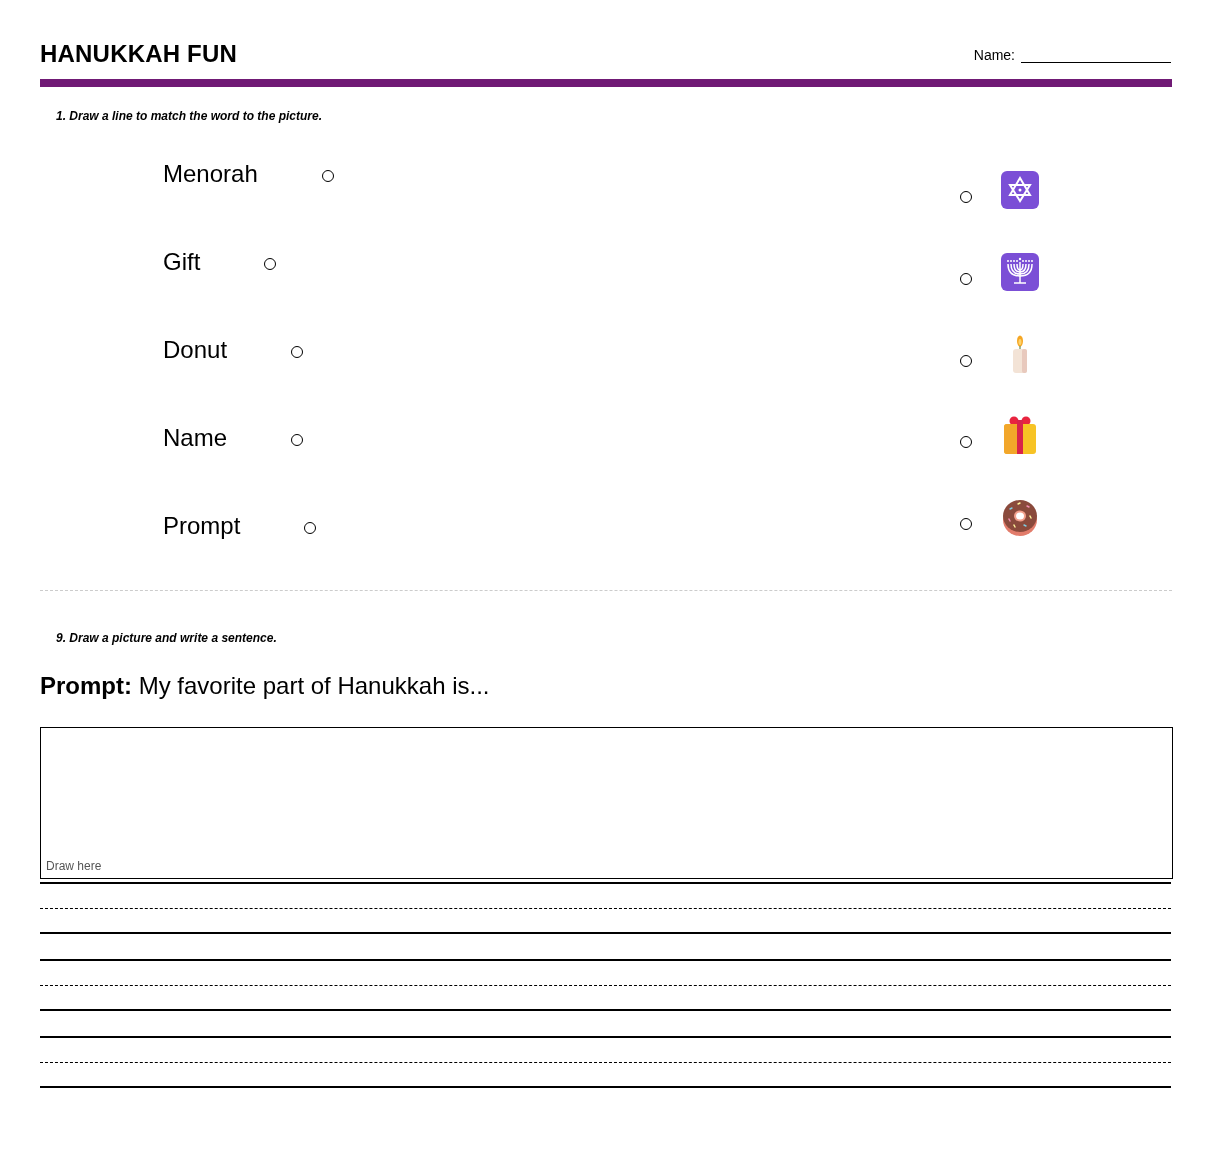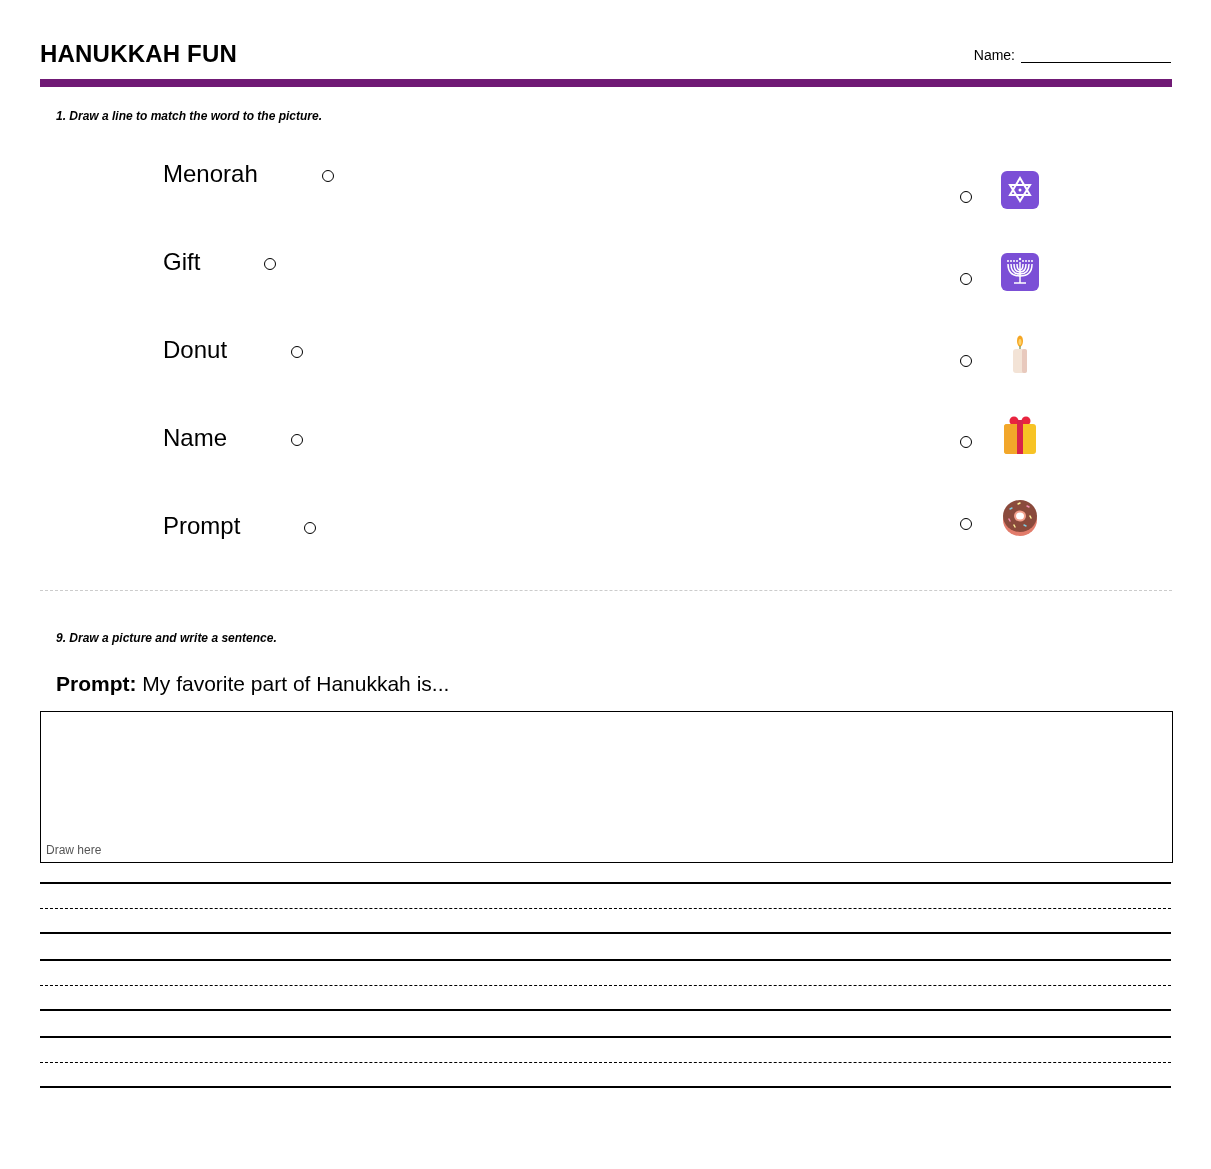--- a/index.html
+++ b/index.html
@@ -9,23 +9,23 @@
   .title { position: absolute; left: 0; top: 2px; font-size: 24px; font-weight: bold; letter-spacing: 0.2px; }
   .name-wrap { position: absolute; right: 1px; top: 8px; font-size: 14px; display: flex; align-items: flex-end; }
   .name-line { display: inline-block; width: 150px; border-bottom: 1px solid #000; margin-left: 6px; height: 16px; }
   .instr { position: absolute; left: 16px; font-size: 12px; font-style: italic; font-weight: bold; }
   .word { position: absolute; left: 123px; font-size: 24px; display: flex; align-items: center; gap: 48px; }
   .dot { display: inline-block; width: 10px; height: 10px; border: 1.3px solid #000; border-radius: 50%; background: #fff; }
   .word .dot { margin-left: 16px; margin-top: 4px; }
   .pic-dot { position: absolute; left: 920px; }
   .pic { position: absolute; left: 960px; width: 40px; height: 40px; }
   .divider { position: absolute; left: 0; top: 590px; width: 1132px; border-top: 1px dashed #cccccc; }
-  .prompt { position: absolute; left: 16px; top: 672px; font-size: 21px; }
+  .prompt { position: absolute; left: 0; top: 672px; font-size: 24px; }
   .prompt b { font-weight: bold; }
-  .draw-box { position: absolute; left: 0; top: 711px; width: 1131px; height: 150px; border: 1px solid #000; }
+  .draw-box { position: absolute; left: 0; top: 727px; width: 1131px; height: 150px; border: 1px solid #000; }
   .draw-label { position: absolute; left: 5px; bottom: 5px; font-size: 12px; color: #555; }
   .line-solid { position: absolute; left: 0; width: 1131px; border-top: 2px solid #000; }
   .line-dash { position: absolute; left: 0; width: 1131px; border-top: 1px dashed #000; }
 </style>
 </head>
 <body>
 
 <div class="page">
 
   <div class="header">

